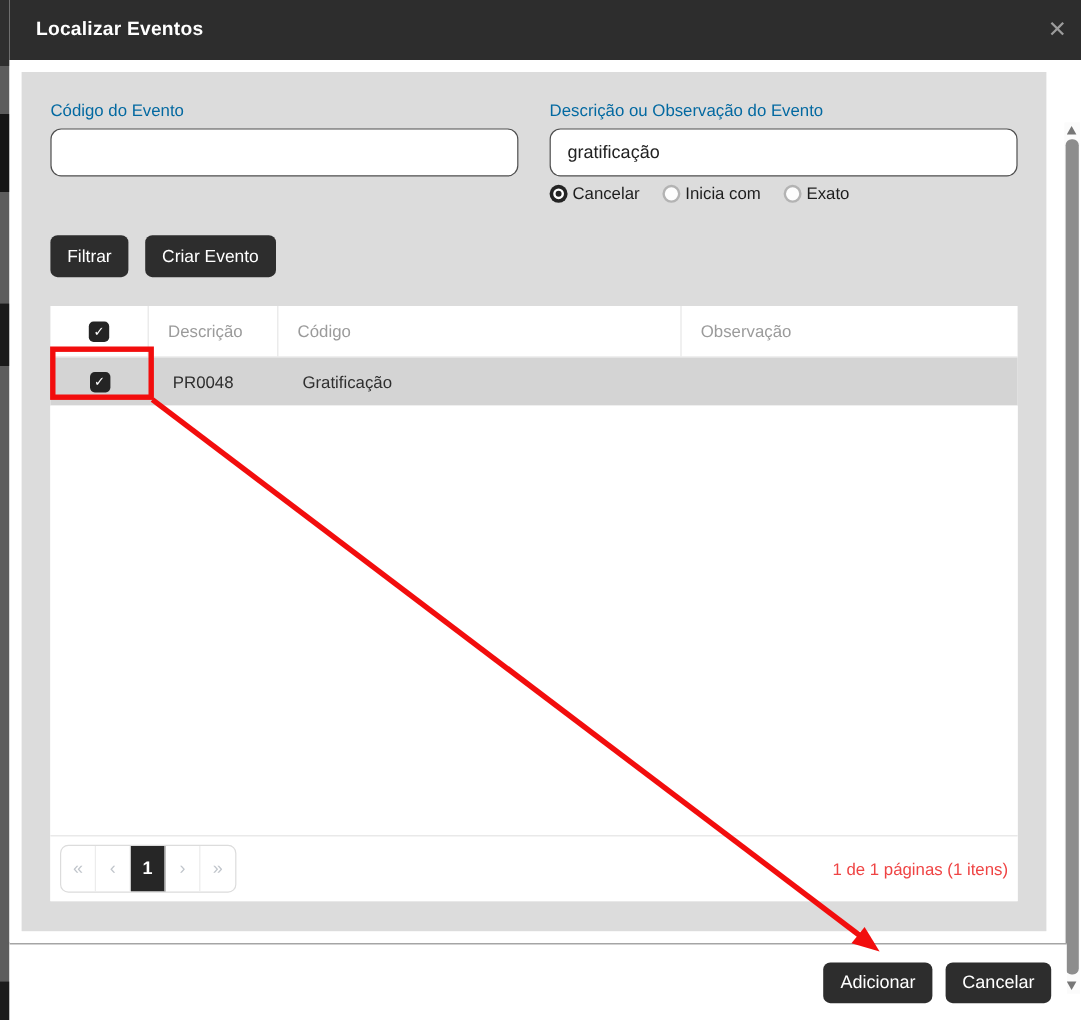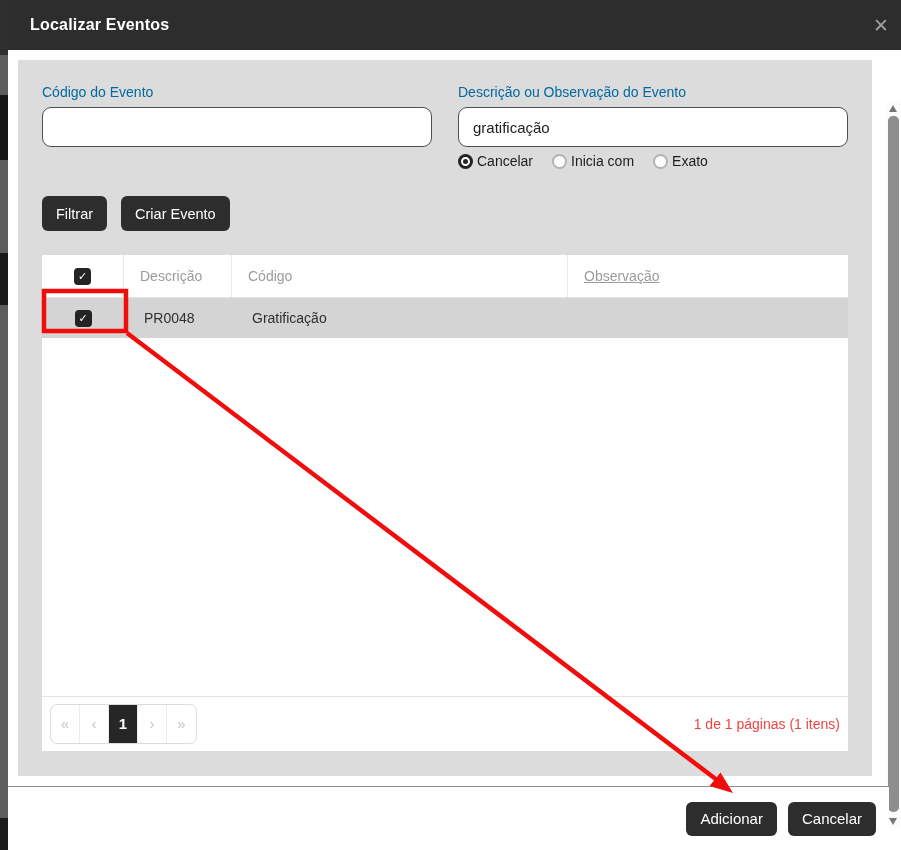--- a/index.html
+++ b/index.html
@@ -48,21 +48,21 @@
   .btn { background:#2d2d2d; color:#fff; border:none; border-radius:6px; height:35px;
     padding:0 14px; font-size:14.5px; cursor:pointer;
     font-family:"Liberation Sans","DejaVu Sans",sans-serif; }
 
   .table-wrap { margin-top:24px; width:806px; height:496px; background:#fff;
     display:flex; flex-direction:column; }
   .tgrid { display:grid; grid-template-columns:82px 108px 336px 1fr; }
   .thead { height:43px; border-bottom:1px solid #e4e4e4; }
   .th { display:flex; align-items:center; color:#9b9b9b; font-size:14px;
     border-right:1px solid #e7e7e7; padding-left:16px; }
-  .th:last-child { border-right:none;text-decoration:underline; }
+  .th:last-child { border-right:none; }
   .th.cb-col, .td.cb-col { justify-content:center; padding-left:0; }
   .trow { height:40px; background:#d4d4d4; cursor:pointer; }
   .td { display:flex; align-items:center; color:#2f2f2f; font-size:14px; padding-left:20px; }
   .tbody-fill { flex:1; background:#fff; }
 
   .cb { width:17px; height:17px; background:#242424; border-radius:4px; color:#fff;
     font-size:11px; font-weight:bold; display:flex; align-items:center;
     justify-content:center; cursor:pointer; }
 
   .pager-bar { height:55px; border-top:1px solid #e4e4e4; display:flex; align-items:center;

